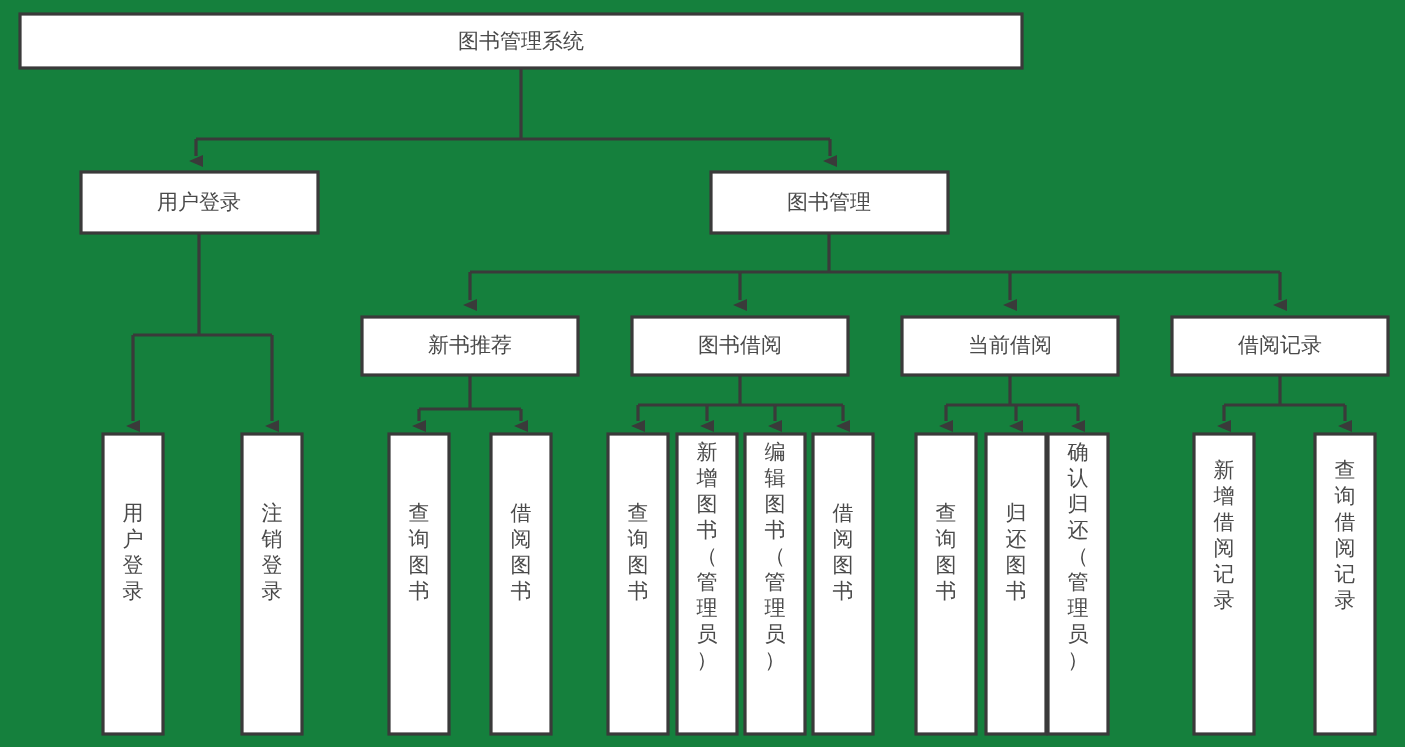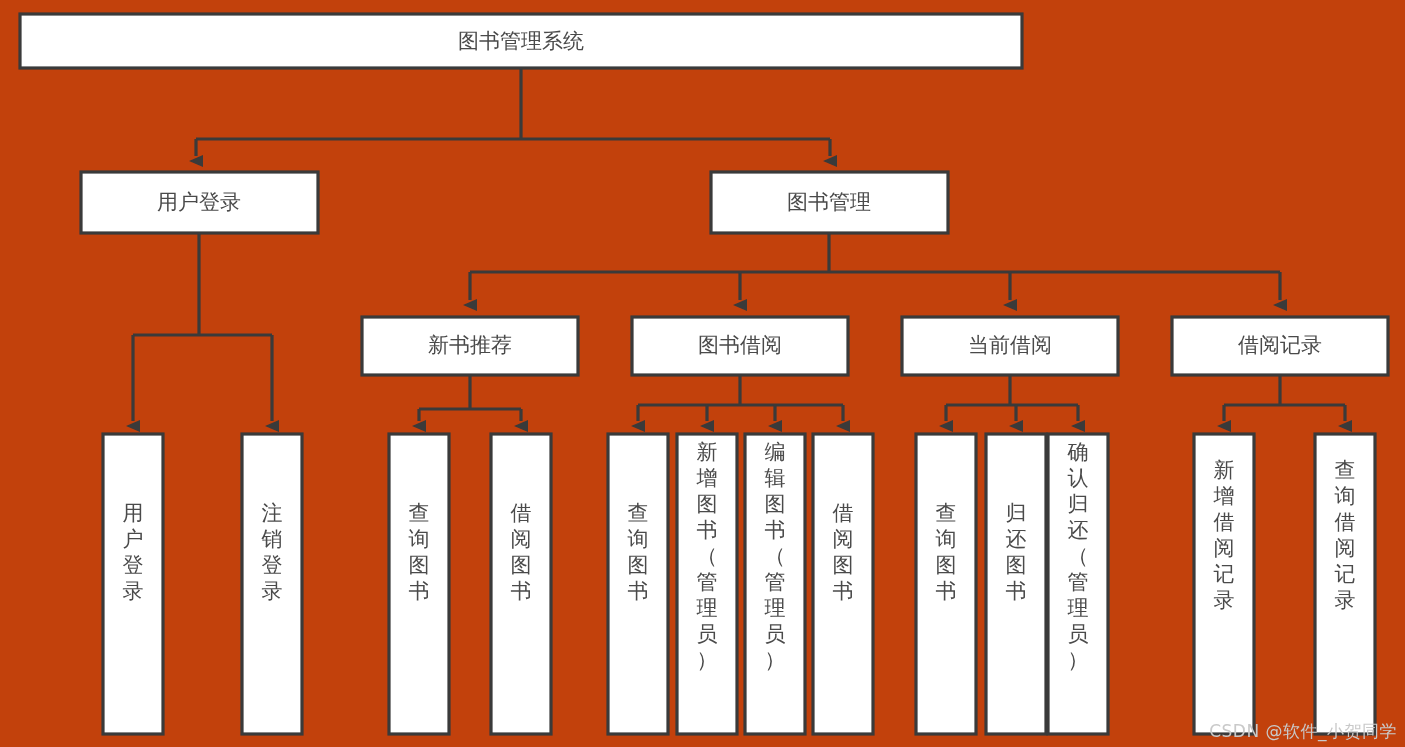--- a/index.html
+++ b/index.html
@@ -1,21 +1,21 @@
 <!DOCTYPE html>
 <html><head>
 <meta charset="utf-8">
 <style>
   html,body{margin:0;padding:0;background:#ffffff;}
   body{
     width:1405px;height:747px;
     font-family:"DejaVu Sans","Liberation Sans",sans-serif;
     overflow:hidden;
   }
-  #diagram-root{position:relative;width:1405px;height:747px;background:#c2410c;}
+  #diagram-root{position:relative;width:1405px;height:747px;background:#15803d;}
   svg.flow{position:absolute;left:0;top:0;width:1405px;height:747px;}
   .node-box{fill:#ffffff;stroke:#3a3a3a;stroke-width:3.2;}
   .link{stroke:#3a3a3a;stroke-width:3.2;fill:none;}
   .arrow-head{fill:#3a3a3a;stroke:none;}
   .node-label{
     fill:#4a4a4a;
     font-family:"DejaVu Sans","Liberation Sans",sans-serif;
     font-size:21px;
     text-anchor:middle;
     dominant-baseline:middle;
@@ -197,15 +197,14 @@
       <rect class="node-box" x="1194" y="434" width="60" height="300"></rect>
       <text class="leaf-label" x="1224" y="477"><tspan x="1224" y="477">新</tspan><tspan x="1224" y="503">增</tspan><tspan x="1224" y="529">借</tspan><tspan x="1224" y="555">阅</tspan><tspan x="1224" y="581">记</tspan><tspan x="1224" y="607">录</tspan></text>
     </g>
 
     <g>
       <rect class="node-box" x="1315" y="434" width="60" height="300"></rect>
       <text class="leaf-label" x="1345" y="477"><tspan x="1345" y="477">查</tspan><tspan x="1345" y="503">询</tspan><tspan x="1345" y="529">借</tspan><tspan x="1345" y="555">阅</tspan><tspan x="1345" y="581">记</tspan><tspan x="1345" y="607">录</tspan></text>
     </g>
   </svg>
 
-  <div class="watermark">CSDN @软件_小贺同学</div>
 
 </div>
 
 </body></html>

